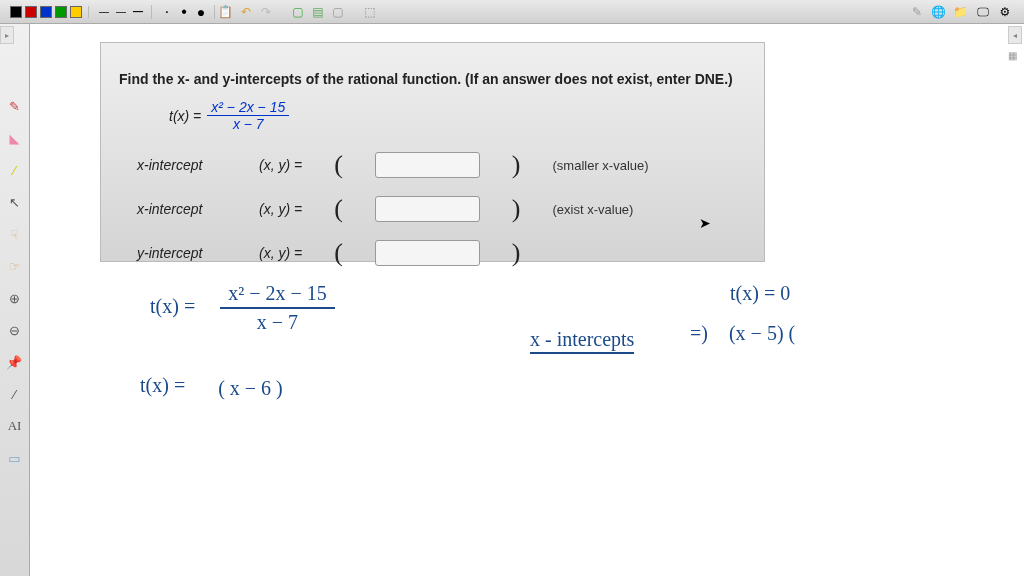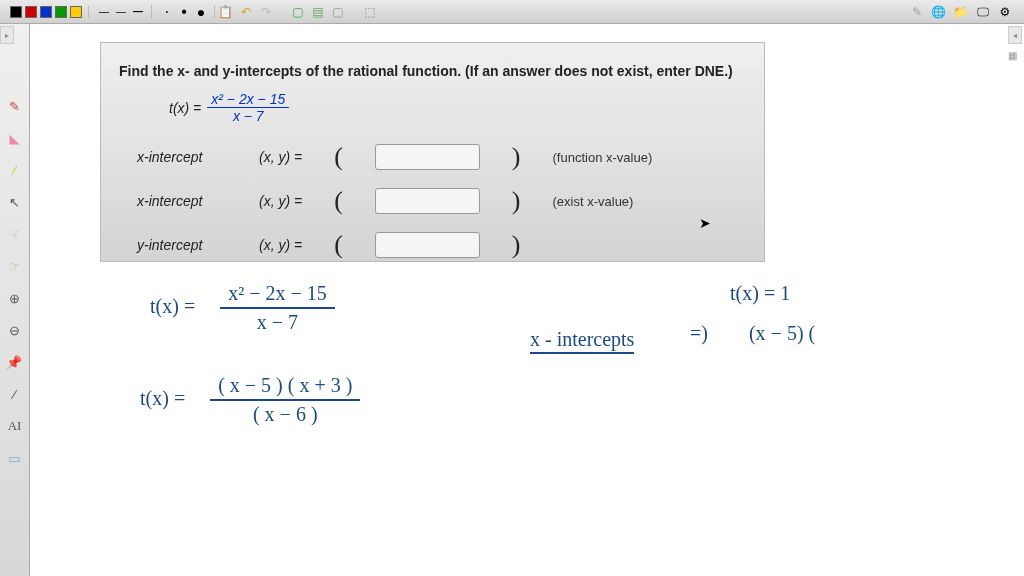--- a/index.html
+++ b/index.html
@@ -103,21 +103,21 @@
       color: #888;
     }
     .problem-box {
       position: absolute;
       left: 70px;
       top: 18px;
       width: 665px;
       height: 220px;
       background: linear-gradient(180deg, #efefef 0%, #e2e2e2 50%, #d4d4d4 100%);
       border: 1px solid #bbb;
-      padding: 20px 18px;
+      padding: 28px 18px;
       font-size: 14px;
       color: #222;
     }
     .problem-title {
       font-weight: bold;
       margin-bottom: 12px;
       font-size: 14px;
     }
     .function-line {
       margin-left: 50px;
@@ -274,21 +274,21 @@
           <span class="frac-top">x² − 2x − 15</span>
           <span class="frac-bot">x − 7</span>
         </span>
       </div>
       <div class="intercept-row">
         <span class="intercept-label">x-intercept</span>
         <span class="xy-eq">(x, y) =</span>
         <span class="paren">(</span>
         <span class="answer-box"></span>
         <span class="paren">)</span>
-        <span class="hint">(function x-value)</span>
+        <span class="hint">(smaller x-value)</span>
       </div>
       <div class="intercept-row">
         <span class="intercept-label">x-intercept</span>
         <span class="xy-eq">(x, y) =</span>
         <span class="paren">(</span>
         <span class="answer-box"></span>
         <span class="paren">)</span>
         <span class="hint">(exist x-value)</span>
       </div>
       <div class="intercept-row">
@@ -305,33 +305,32 @@
       <span>t(x) =</span>
       <span class="hfrac">
         <span class="hfrac-top">x² − 2x − 15</span>
         <span class="hfrac-bot">x − 7</span>
       </span>
     </div>
 
     <div class="handwriting hw2">
       <span>t(x)  =</span>
       <span class="hfrac">
-        <span class="hfrac-top">( x − 5 ) ( x + 3 )</span>
         <span class="hfrac-bot">( x − 6 )</span>
       </span>
     </div>
 
     <div class="handwriting hw3">
       <span class="underline-hw">x - intercepts</span>
     </div>
 
-    <div class="handwriting hw4">t(x) = 1</div>
+    <div class="handwriting hw4">t(x) = 0</div>
 
     <div class="handwriting hw5">
       <span>=)</span>
-      <span style="margin-left:36px">(x − 5) (</span>
+      <span style="margin-left:16px">(x − 5) (</span>
     </div>
 
   </div>
 </div>
 
 <div class="right-expand">◂</div>
 <div class="right-icon2">▦</div>
 
 </body></html>

